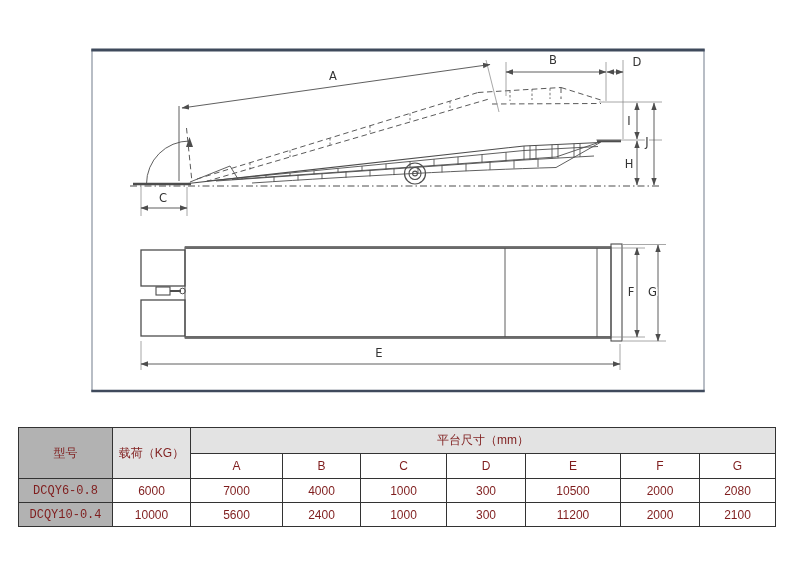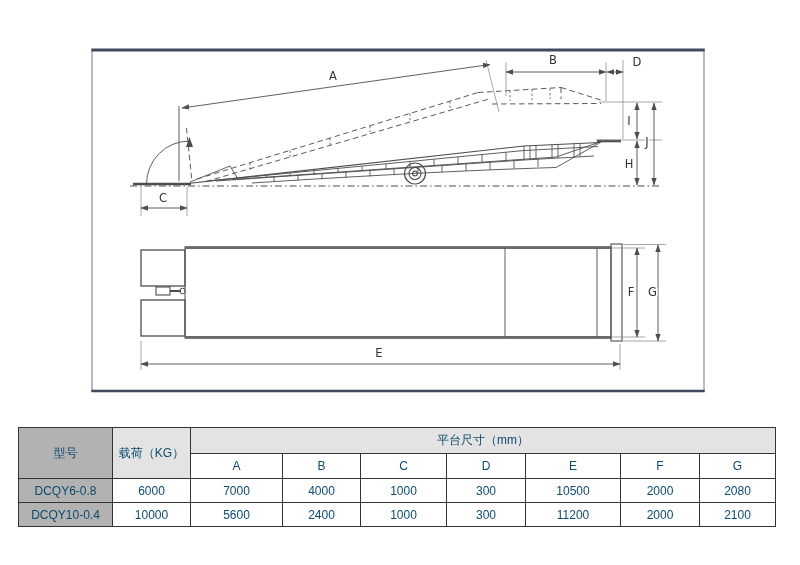--- a/index.html
+++ b/index.html
@@ -8,27 +8,27 @@
   #stage{position:absolute;left:0;top:0;width:800px;height:565px;background:#ffffff;}
   #drawing-svg{position:absolute;left:0;top:0;}
   
   .dimlbl{font:11.5px "DejaVu Sans","Liberation Sans",sans-serif;fill:#333;
           paint-order:stroke;stroke:#ffffff;stroke-width:3px;text-anchor:middle;}
   
   #spec-table{position:absolute;left:18px;top:427px;border-collapse:collapse;
               table-layout:fixed;width:757px;}
   #spec-table th,#spec-table td{border:1px solid #333;text-align:center;
               vertical-align:middle;padding:0;font-weight:normal;
-              font-size:12px;color:#0c4a6e;overflow:hidden;white-space:nowrap;}
+              font-size:12px;color:#7f1d1d;overflow:hidden;white-space:nowrap;}
   #spec-table{border:1.5px solid #333;}
   .h-model{background:#b2b2b2;color:#222;font-size:12.5px;}
   .h-load{background:#e3e3e3;color:#222;font-size:12.5px;}
   .h-platform{background:#e3e3e3;color:#222;font-size:12.5px;height:25px;}
   .h-dim{background:#ffffff;color:#222;height:24px;}
-  .c-model{background:#b2b2b2;color:#222;}
+  .c-model{background:#b2b2b2;color:#222;font-family:Liberation Mono, monospace;}
   .row-data{height:24px;background:#ffffff;}
 </style>
 </head>
 <body>
 
 <div id="stage">
 
   <svg id="drawing-svg" width="800" height="422" viewBox="0 0 800 422" xmlns="http://www.w3.org/2000/svg">
     <defs>
       <marker id="arr" viewBox="0 0 10 8" refX="9" refY="4" markerWidth="9" markerHeight="7" orient="auto-start-reverse">

